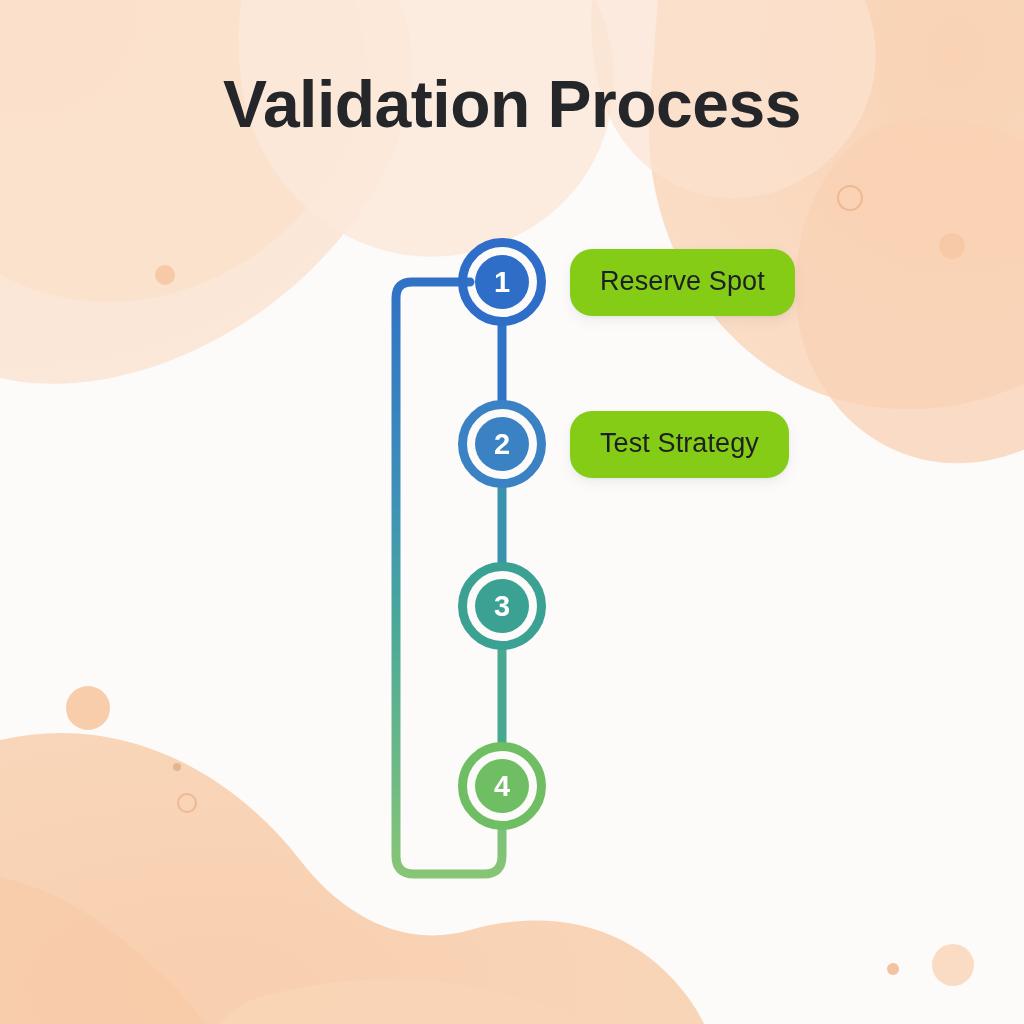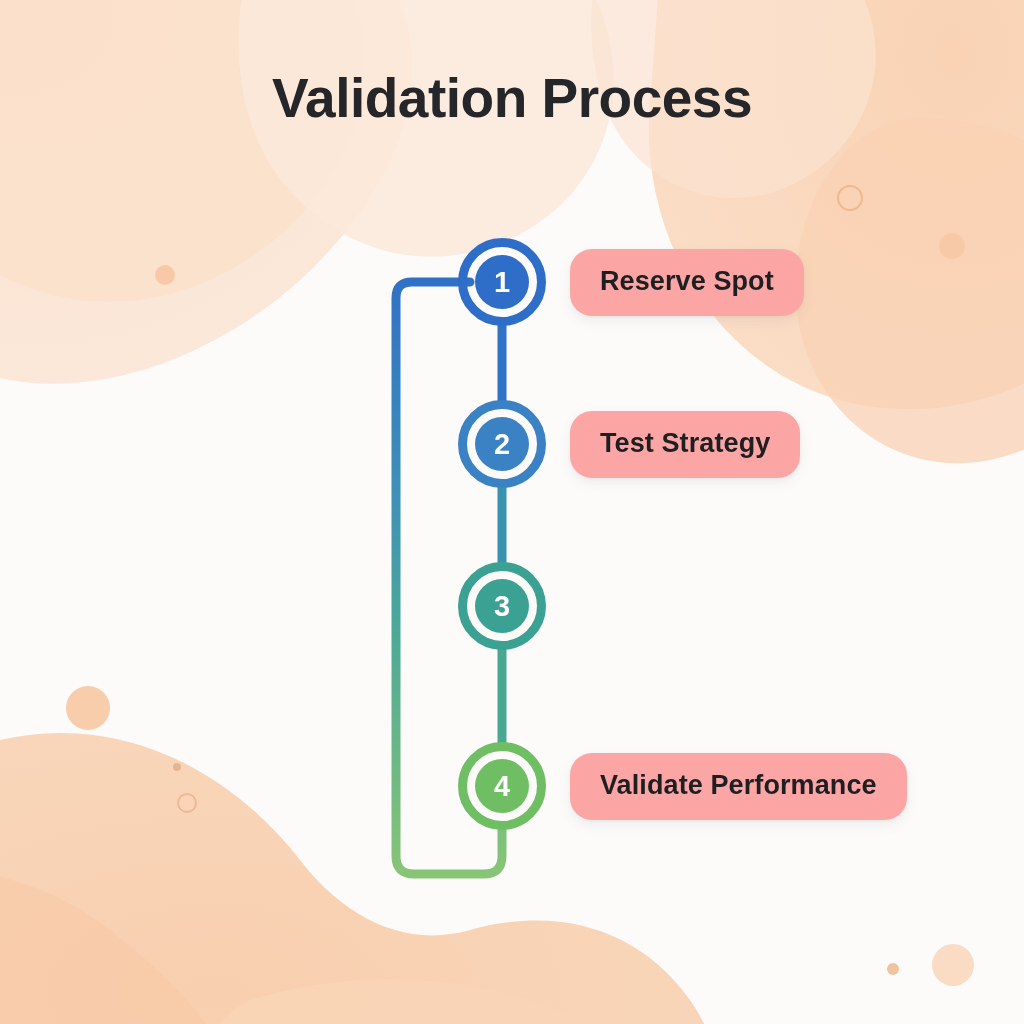--- a/index.html
+++ b/index.html
@@ -30,21 +30,21 @@
     pointer-events: none;
   }
 
   
   #page-title {
     position: absolute;
     top: 66px;
     left: 0;
     width: 1024px;
     text-align: center;
-    font-size: 55px;
+    font-size: 66px;
     font-weight: bold;
     letter-spacing: -0.5px;
     color: #25262a;
     font-family: "Liberation Sans", sans-serif;
   }
 
   
   #flow {
     position: absolute;
     left: 0;
@@ -102,27 +102,26 @@
   .node .num {
     color: #ffffff;
     font-size: 29px;
     font-weight: bold;
     line-height: 1;
     font-family: "Liberation Sans", sans-serif;
   }
 
   .card {
     margin-left: 24px;
-    background: #fca5a5;
+    background: #84cc16;
     border-radius: 22px;
     padding: 17px 30px 19px 30px;
     box-shadow: 0 5px 12px rgba(120,120,130,0.10),
                 0 1px 3px rgba(120,120,130,0.07);
     white-space: nowrap;
-    font-weight: bold;
   }
   .card-label {
     font-size: 27px;
     color: #1e1f23;
     letter-spacing: 0.1px;
     font-family: "Liberation Sans", sans-serif;
   }
 </style>
 </head>
 <body>
@@ -263,19 +262,16 @@
       </div>
     </div>
 
     <div class="step-row" style="top:740px;">
       <div class="node">
         <div class="outer-ring" style="border-color:#6FBE63;"></div>
         <div class="inner-disc" style="background:#6FBE63;">
           <span class="num">4</span>
         </div>
       </div>
-      <div class="card">
-        <span class="card-label">Validate Performance</span>
-      </div>
     </div>
 
   </div>
 </div>
 
 </body></html>

